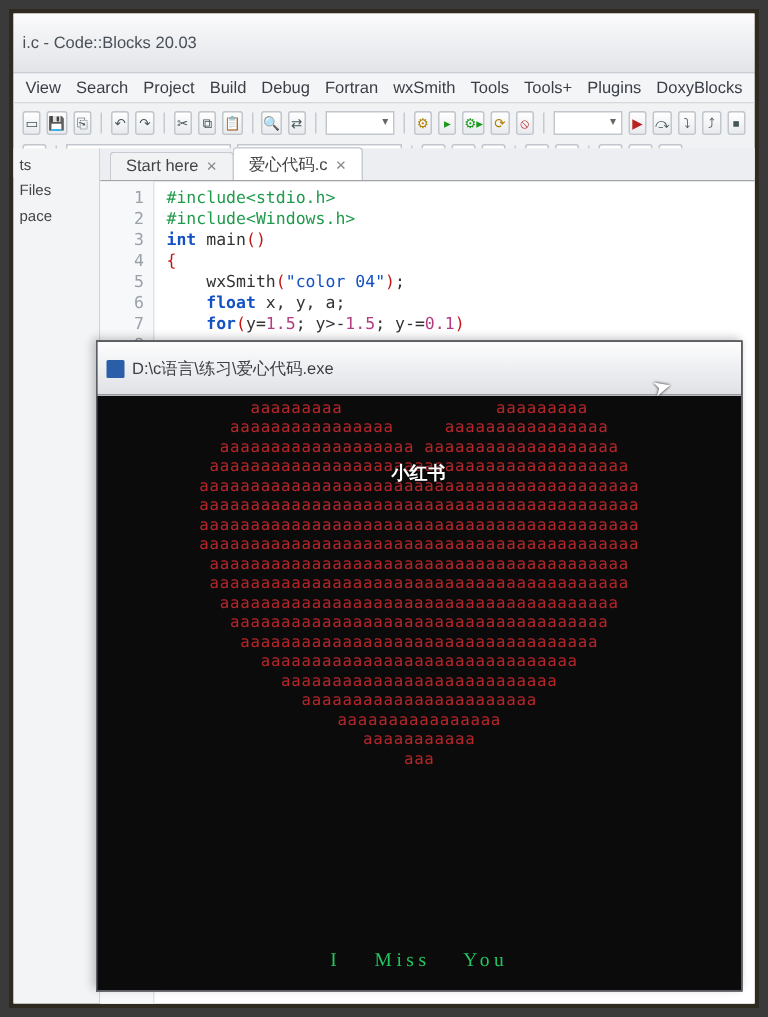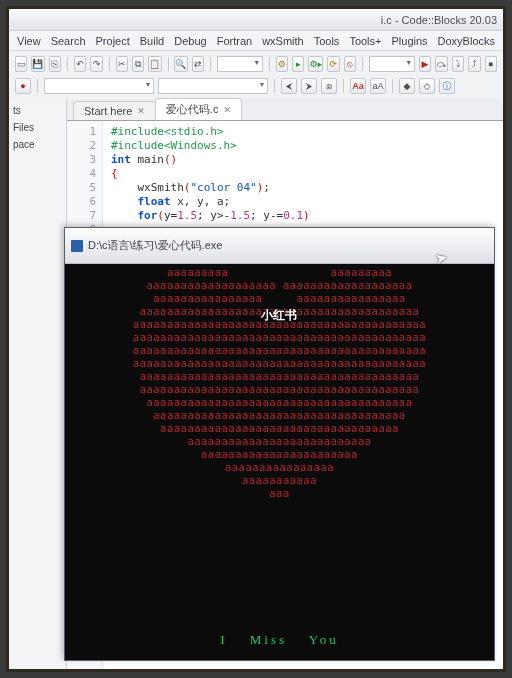--- a/index.html
+++ b/index.html
@@ -1,18 +1,18 @@
 <!DOCTYPE html>
 <html><head>
 <meta charset="utf-8">
 <style>
   * { box-sizing: border-box; margin: 0; padding: 0; }
   html, body { width: 512px; height: 678px; overflow: hidden; font-family: "Segoe UI", Tahoma, sans-serif; background: #3a3a3a; }
   .frame { position: absolute; inset: 6px; border: 3px solid #2e2a20; background: #e9e9ea; }
-  .titlebar { height: 22px; background: linear-gradient(#fbfbfc,#e2e4e8); border-bottom: 1px solid #c9cdd3; font-size: 11px; color: #4a4f58; display: flex; align-items: center; padding: 0 6px; justify-content: flex-end; }
+  .titlebar { height: 40px; background: linear-gradient(#fbfbfc,#e2e4e8); border-bottom: 1px solid #c9cdd3; font-size: 11px; color: #4a4f58; display: flex; align-items: center; padding: 0 6px; }
   .menubar { height: 20px; background: #f4f5f7; border-bottom: 1px solid #d4d7dc; display: flex; align-items: center; gap: 10px; padding: 0 8px; font-size: 11px; color: #3a3e46; }
   .menubar span { cursor: default; }
   .toolbars { background: #f1f2f4; border-bottom: 1px solid #cfd2d8; padding: 3px 6px; }
   .tb-row { display: flex; align-items: center; gap: 4px; height: 20px; }
   .tb-row + .tb-row { margin-top: 2px; }
   .tbtn { width: 16px; height: 16px; border: 1px solid #c2c6cd; background: linear-gradient(#fff,#e8eaee); border-radius: 2px; display: inline-flex; align-items: center; justify-content: center; font-size: 9px; color: #455; }
   .sep { width: 1px; height: 14px; background: #c6c9cf; margin: 0 2px; }
   .dd { height: 16px; border: 1px solid #c2c6cd; background: #fff; font-size: 9px; padding: 0 14px 0 4px; color: #555; position: relative; min-width: 46px; }
   .dd::after { content: "▾"; position: absolute; right: 3px; top: 1px; font-size: 8px; color: #666; }
   .body-row { position: absolute; top: 90px; left: 0; right: 0; bottom: 0; display: flex; }
@@ -171,32 +171,33 @@
     </div>
   </div>
 
   <div class="console">
     <div class="console-title">
       <span class="c-icon"></span>
       <span>D:\c语言\练习\爱心代码.exe</span>
     </div>
     <div class="console-body" id="console-body">
         <span class="ln">aaaaaaaaa               aaaaaaaaa</span>
+        <span class="ln">aaaaaaaaaaaaaaaa     aaaaaaaaaaaaaaaa</span>
         <span class="ln">aaaaaaaaaaaaaaaaaaa aaaaaaaaaaaaaaaaaaa</span>
-        <span class="ln">aaaaaaaaaaaaaaaa     aaaaaaaaaaaaaaaa</span>
         <span class="ln">aaaaaaaaaaaaaaaaaaaaaaaaaaaaaaaaaaaaaaaaa</span>
         <span class="ln">aaaaaaaaaaaaaaaaaaaaaaaaaaaaaaaaaaaaaaaaaaa</span>
         <span class="ln">aaaaaaaaaaaaaaaaaaaaaaaaaaaaaaaaaaaaaaaaaaa</span>
         <span class="ln">aaaaaaaaaaaaaaaaaaaaaaaaaaaaaaaaaaaaaaaaaaa</span>
         <span class="ln">aaaaaaaaaaaaaaaaaaaaaaaaaaaaaaaaaaaaaaaaaaa</span>
         <span class="ln">aaaaaaaaaaaaaaaaaaaaaaaaaaaaaaaaaaaaaaaaa</span>
         <span class="ln">aaaaaaaaaaaaaaaaaaaaaaaaaaaaaaaaaaaaaaaaa</span>
         <span class="ln">aaaaaaaaaaaaaaaaaaaaaaaaaaaaaaaaaaaaaaa</span>
         <span class="ln">aaaaaaaaaaaaaaaaaaaaaaaaaaaaaaaaaaaaa</span>
         <span class="ln">aaaaaaaaaaaaaaaaaaaaaaaaaaaaaaaaaaa</span>
+        <span class="ln">aaaaaaaaaaaaaaaaaaaaaaaaaaaaaaa</span>
         <span class="ln">aaaaaaaaaaaaaaaaaaaaaaaaaaa</span>
         <span class="ln">aaaaaaaaaaaaaaaaaaaaaaa</span>
         <span class="ln">aaaaaaaaaaaaaaaa</span>
         <span class="ln">aaaaaaaaaaa</span>
         <span class="ln">aaa</span>
       </div>
     <div class="footer-msg">I   Miss   You</div>
   </div>
 
   <div class="wm">小红书</div>

